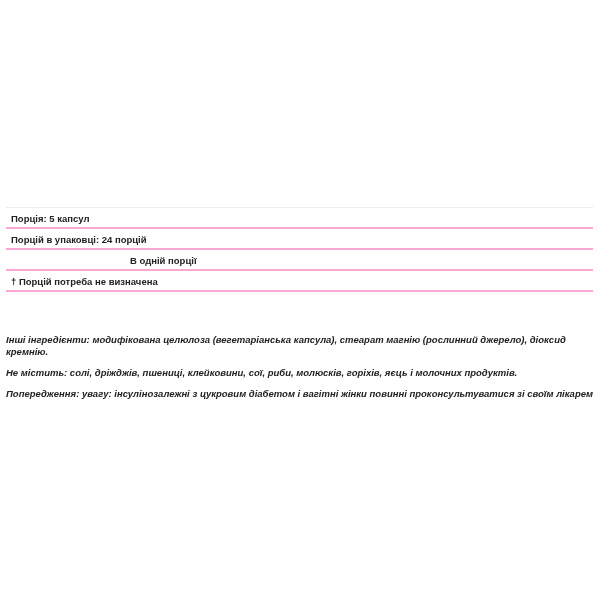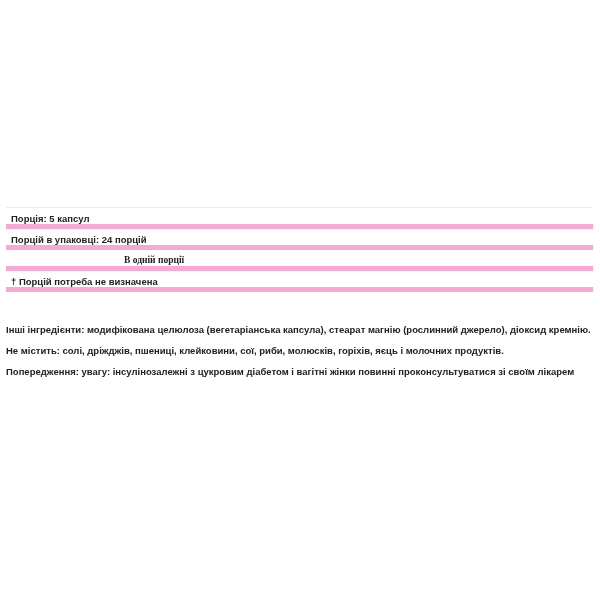--- a/index.html
+++ b/index.html
@@ -20,37 +20,38 @@
     .facts {
       position: absolute;
       left: 6px;
       top: 207px;
       width: 587px;
       border-top: 1px solid #ececec;
     }
     .row {
       position: relative;
       height: 21px;
-      border-bottom: 5px solid #f9a8d4;
+      border-bottom: 2px solid #f9a8d4;
       box-sizing: border-box;
     }
     .row .cell {
       position: absolute;
       top: 0;
       line-height: 21px;
       white-space: nowrap;
     }
     .c1 { left: 5px; }
-    .c2 { left: 118px; font-family: Liberation Serif, serif; }
+    .c2 { left: 124px; }
     .c3 { left: 314px; }
     .notes {
       position: absolute;
       left: 6px;
-      top: 324px;
+      top: 334px;
       width: 590px;
+      font-style: italic;
     }
     .note {
       line-height: 12px;
       margin: 0 0 9px 0;
     }
   </style>
 </head>
 <body>
 
 <div class="facts">

